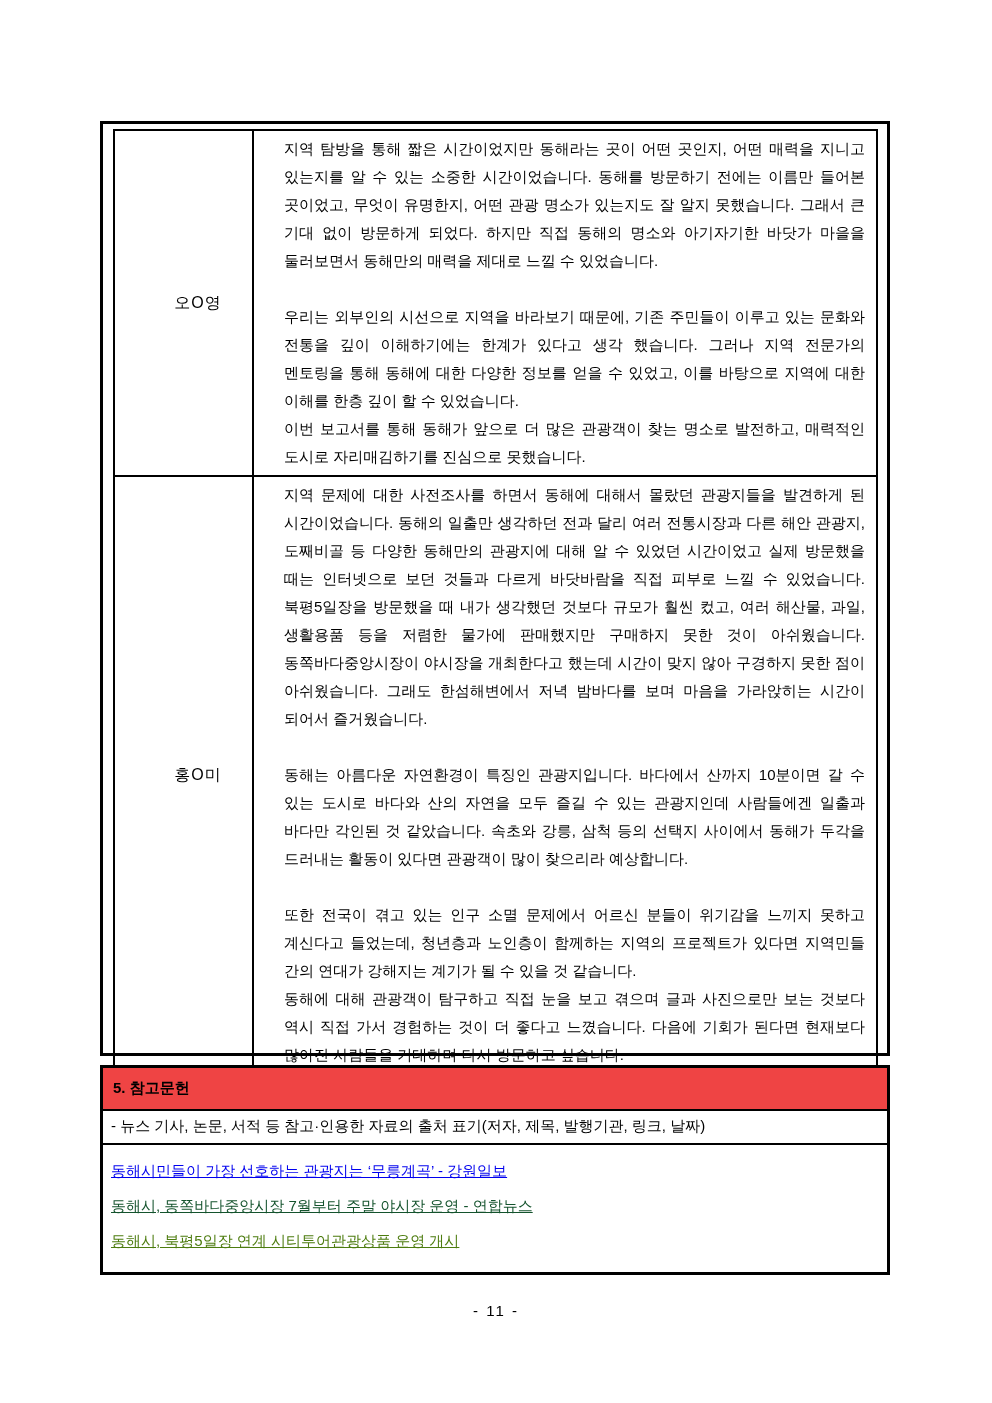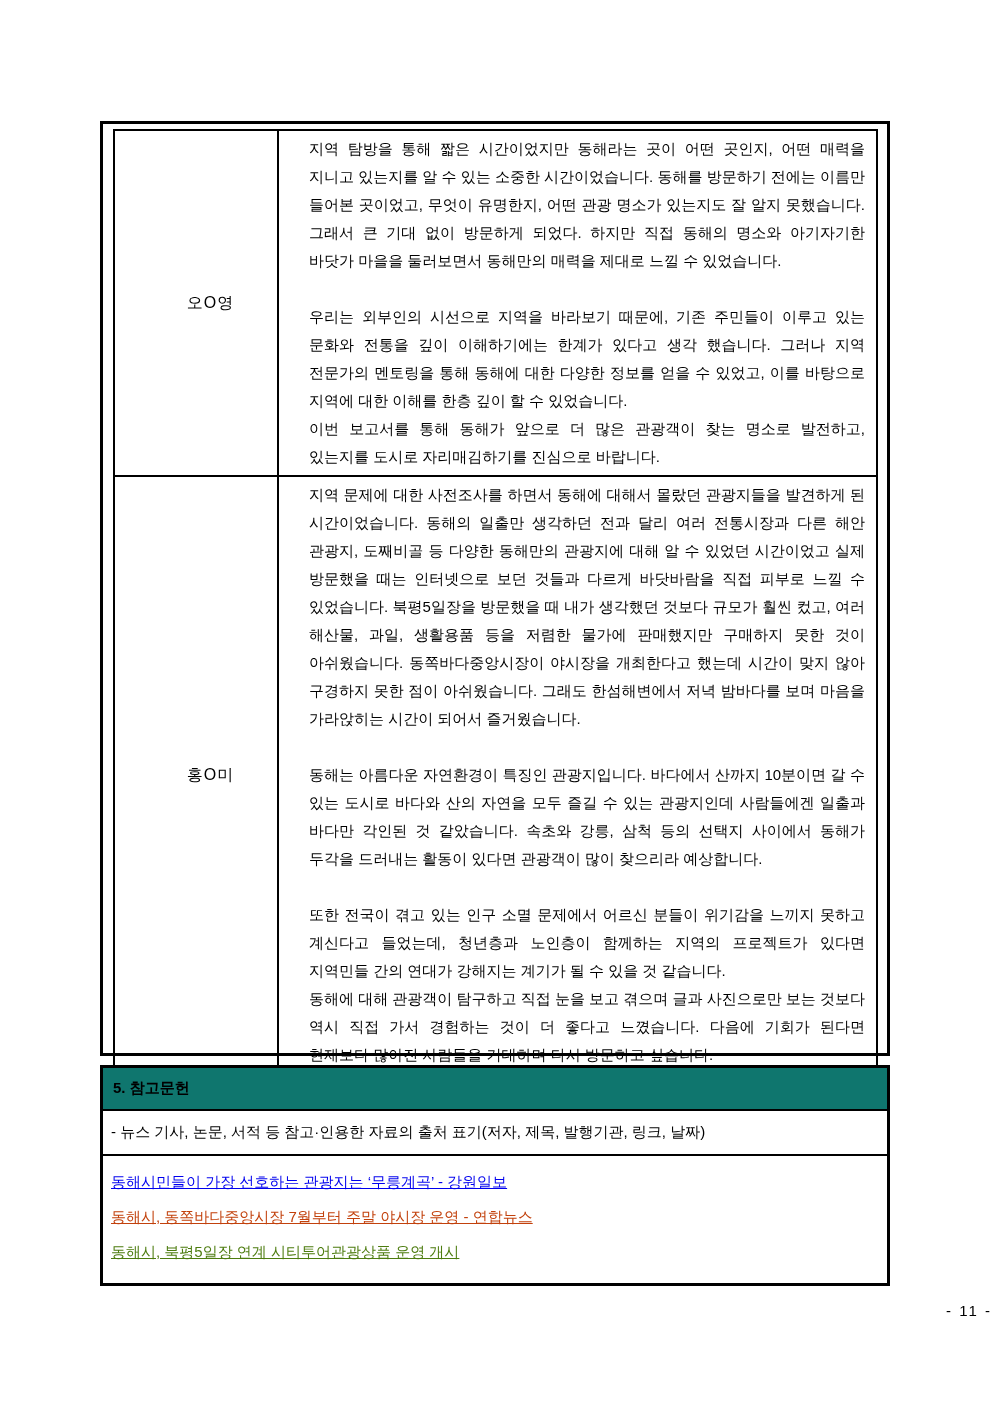--- a/index.html
+++ b/index.html
@@ -33,21 +33,21 @@
     border-collapse: collapse;
     table-layout: fixed;
   }
   .reflection-table td {
     border: 2px solid #000000;
     box-sizing: border-box;
     overflow: hidden;
     padding-left: 30px;
   }
   .name-cell {
-    width: 164px;
+    width: 139px;
     text-align: center;
     vertical-align: middle;
     font-size: 16px;
     letter-spacing: 1px;
   }
   .content-cell {
     vertical-align: top;
     padding: 4px 11px 4px 10px;
     font-size: 15px;
     line-height: 28px;
@@ -75,21 +75,21 @@
     font-size: 15px;
   }
   .ref-header-cell {
     height: 43px;
     font-weight: bold;
     font-size: 16px;
     padding: 0 10px;
     vertical-align: middle;
   }
   .ref-desc-cell {
-    height: 45px;
+    height: 34px;
     padding: 0 8px;
     vertical-align: middle;
     word-break: keep-all;
   }
   .ref-links-cell {
     height: 125px;
     padding: 8px 8px 14px 8px;
     vertical-align: top;
   }
   .ref-links-cell .link-line {
@@ -99,66 +99,66 @@
   .ref-link {
     cursor: pointer;
   }
 
   
   .page-number {
     position: absolute;
     left: 0;
     right: 0;
     top: 1302px;
-    text-align: right;
+    text-align: center;
     font-size: 15px;
     letter-spacing: 2px;
   }
 </style>
 </head>
 <body>
 
 <div class="outer-box">
   <table class="reflection-table">
     <tbody>
       <tr class="row-first">
         <td class="name-cell">오O영</td>
         <td class="content-cell">
             <p class="para">지역 탐방을 통해 짧은 시간이었지만 동해라는 곳이 어떤 곳인지, 어떤 매력을 지니고 있는지를 알 수 있는 소중한 시간이었습니다. 동해를 방문하기 전에는 이름만 들어본 곳이었고, 무엇이 유명한지, 어떤 관광 명소가 있는지도 잘 알지 못했습니다. 그래서 큰 기대 없이 방문하게 되었다. 하지만 직접 동해의 명소와 아기자기한 바닷가 마을을 둘러보면서 동해만의 매력을 제대로 느낄 수 있었습니다.</p>
             <p class="para">&nbsp;</p>
             <p class="para">우리는 외부인의 시선으로 지역을 바라보기 때문에, 기존 주민들이 이루고 있는 문화와 전통을 깊이 이해하기에는 한계가 있다고 생각 했습니다. 그러나 지역 전문가의 멘토링을 통해 동해에 대한 다양한 정보를 얻을 수 있었고, 이를 바탕으로 지역에 대한 이해를 한층 깊이 할 수 있었습니다.</p>
-            <p class="para">이번 보고서를 통해 동해가 앞으로 더 많은 관광객이 찾는 명소로 발전하고, 있는지를 도시로 자리매김하기를 진심으로 바랍니다.</p>
+            <p class="para">이번 보고서를 통해 동해가 앞으로 더 많은 관광객이 찾는 명소로 발전하고, 매력적인 도시로 자리매김하기를 진심으로 못했습니다.</p>
           </td>
       </tr>
       <tr class="row-second">
         <td class="name-cell">홍O미</td>
         <td class="content-cell">
             <p class="para">지역 문제에 대한 사전조사를 하면서 동해에 대해서 몰랐던 관광지들을 발견하게 된 시간이었습니다. 동해의 일출만 생각하던 전과 달리 여러 전통시장과 다른 해안 관광지, 도째비골 등 다양한 동해만의 관광지에 대해 알 수 있었던 시간이었고 실제 방문했을 때는 인터넷으로 보던 것들과 다르게 바닷바람을 직접 피부로 느낄 수 있었습니다. 북평5일장을 방문했을 때 내가 생각했던 것보다 규모가 훨씬 컸고, 여러 해산물, 과일, 생활용품 등을 저렴한 물가에 판매했지만 구매하지 못한 것이 아쉬웠습니다. 동쪽바다중앙시장이 야시장을 개최한다고 했는데 시간이 맞지 않아 구경하지 못한 점이 아쉬웠습니다. 그래도 한섬해변에서 저녁 밤바다를 보며 마음을 가라앉히는 시간이 되어서 즐거웠습니다.</p>
             <p class="para">&nbsp;</p>
             <p class="para">동해는 아름다운 자연환경이 특징인 관광지입니다. 바다에서 산까지 10분이면 갈 수 있는 도시로 바다와 산의 자연을 모두 즐길 수 있는 관광지인데 사람들에겐 일출과 바다만 각인된 것 같았습니다. 속초와 강릉, 삼척 등의 선택지 사이에서 동해가 두각을 드러내는 활동이 있다면 관광객이 많이 찾으리라 예상합니다.</p>
             <p class="para">&nbsp;</p>
             <p class="para">또한 전국이 겪고 있는 인구 소멸 문제에서 어르신 분들이 위기감을 느끼지 못하고 계신다고 들었는데, 청년층과 노인층이 함께하는 지역의 프로젝트가 있다면 지역민들 간의 연대가 강해지는 계기가 될 수 있을 것 같습니다.</p>
             <p class="para">동해에 대해 관광객이 탐구하고 직접 눈을 보고 겪으며 글과 사진으로만 보는 것보다 역시 직접 가서 경험하는 것이 더 좋다고 느꼈습니다. 다음에 기회가 된다면 현재보다 많아진 사람들을 기대하며 다시 방문하고 싶습니다.</p>
           </td>
       </tr>
     </tbody>
   </table>
 </div>
 
 <table class="ref-table">
   <tbody>
     <tr>
-      <td class="ref-header-cell" style="background: #0f766e;">5. 참고문헌</td>
+      <td class="ref-header-cell" style="background: #ef4444;">5. 참고문헌</td>
     </tr>
     <tr>
       <td class="ref-desc-cell">- 뉴스 기사, 논문, 서적 등 참고·인용한 자료의 출처 표기(저자, 제목, 발행기관, 링크, 날짜)</td>
     </tr>
     <tr>
       <td class="ref-links-cell">
           <div class="link-line"><a class="ref-link" href="#" style="color: rgb(0, 0, 238);">동해시민들이 가장 선호하는 관광지는 ‘무릉계곡’ - 강원일보</a></div>
-          <div class="link-line"><a class="ref-link" href="#" style="color: #c2410c;">동해시, 동쪽바다중앙시장 7월부터 주말 야시장 운영 - 연합뉴스</a></div>
+          <div class="link-line"><a class="ref-link" href="#" style="color: #14532d;">동해시, 동쪽바다중앙시장 7월부터 주말 야시장 운영 - 연합뉴스</a></div>
           <div class="link-line"><a class="ref-link" href="#" style="color: #4d7c0f;">동해시, 북평5일장 연계 시티투어관광상품 운영 개시</a></div>
         </td>
     </tr>
   </tbody>
 </table>
 
 <div class="page-number">- 11 -</div>
 
 </body></html>

